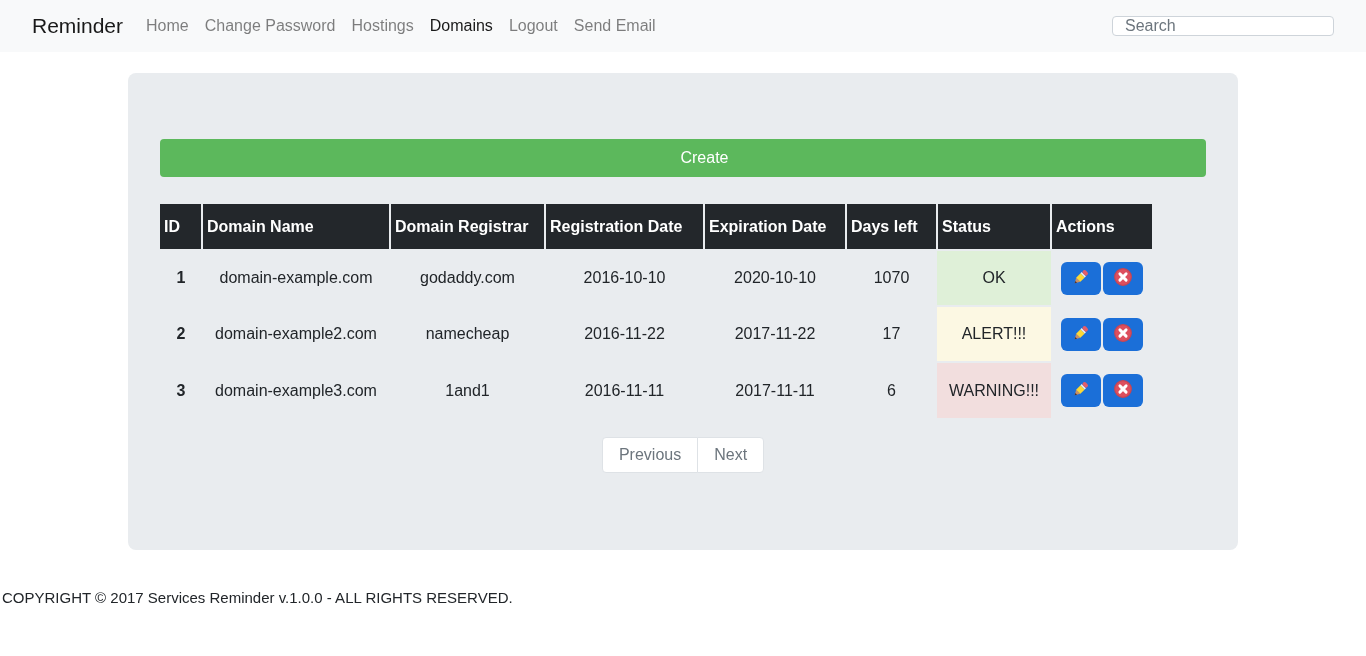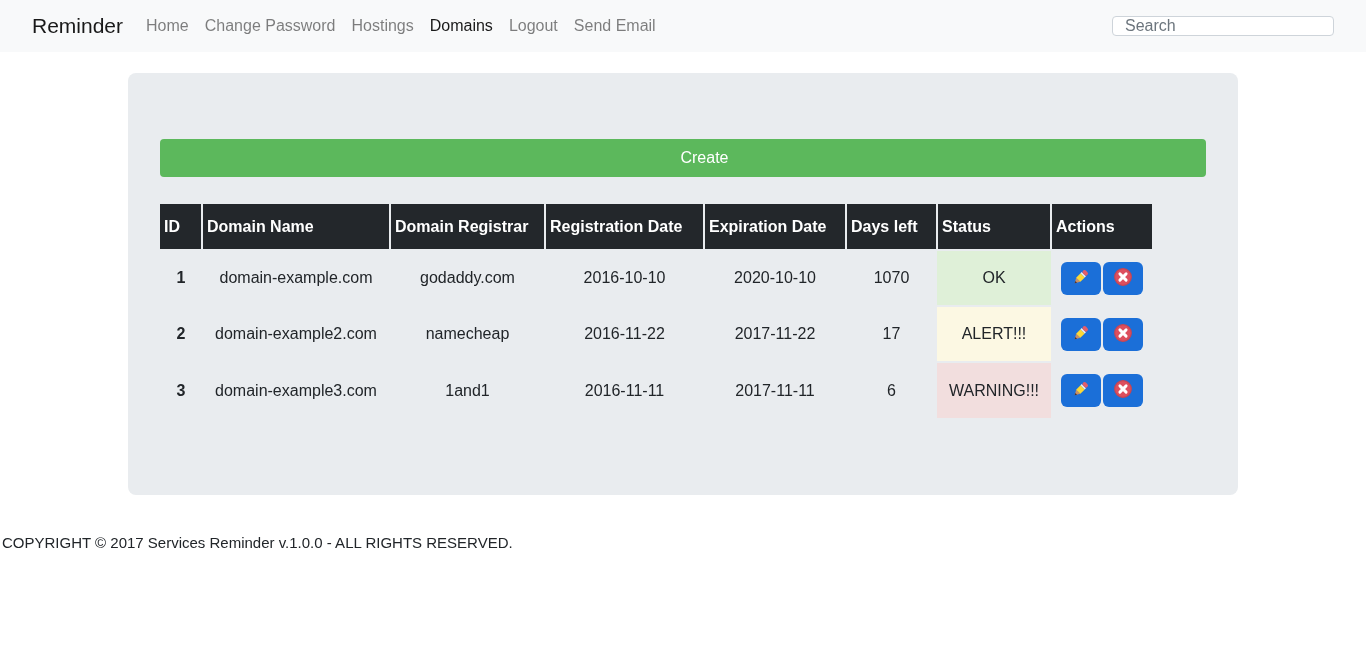--- a/index.html
+++ b/index.html
@@ -286,16 +286,20 @@
                   <circle cx="9" cy="9" r="7.5" fill="#dd4f5e" stroke="#c94450" stroke-width="1"></circle>
                   <path d="M6.2 6.2 L11.8 11.8 M11.8 6.2 L6.2 11.8" stroke="#ffffff" stroke-width="2.6" stroke-linecap="round"></path>
                 </svg>
           </span>
             </button>
         </td>
       </tr>
     </tbody>
   </table>
 
+  <div class="pagination">
+    <button class="page-btn prev">Previous</button>
+    <button class="page-btn next">Next</button>
+  </div>
 
 </main>
 
 <footer class="footer">COPYRIGHT © 2017 Services Reminder v.1.0.0 - ALL RIGHTS RESERVED.</footer>
 
 </body></html>

